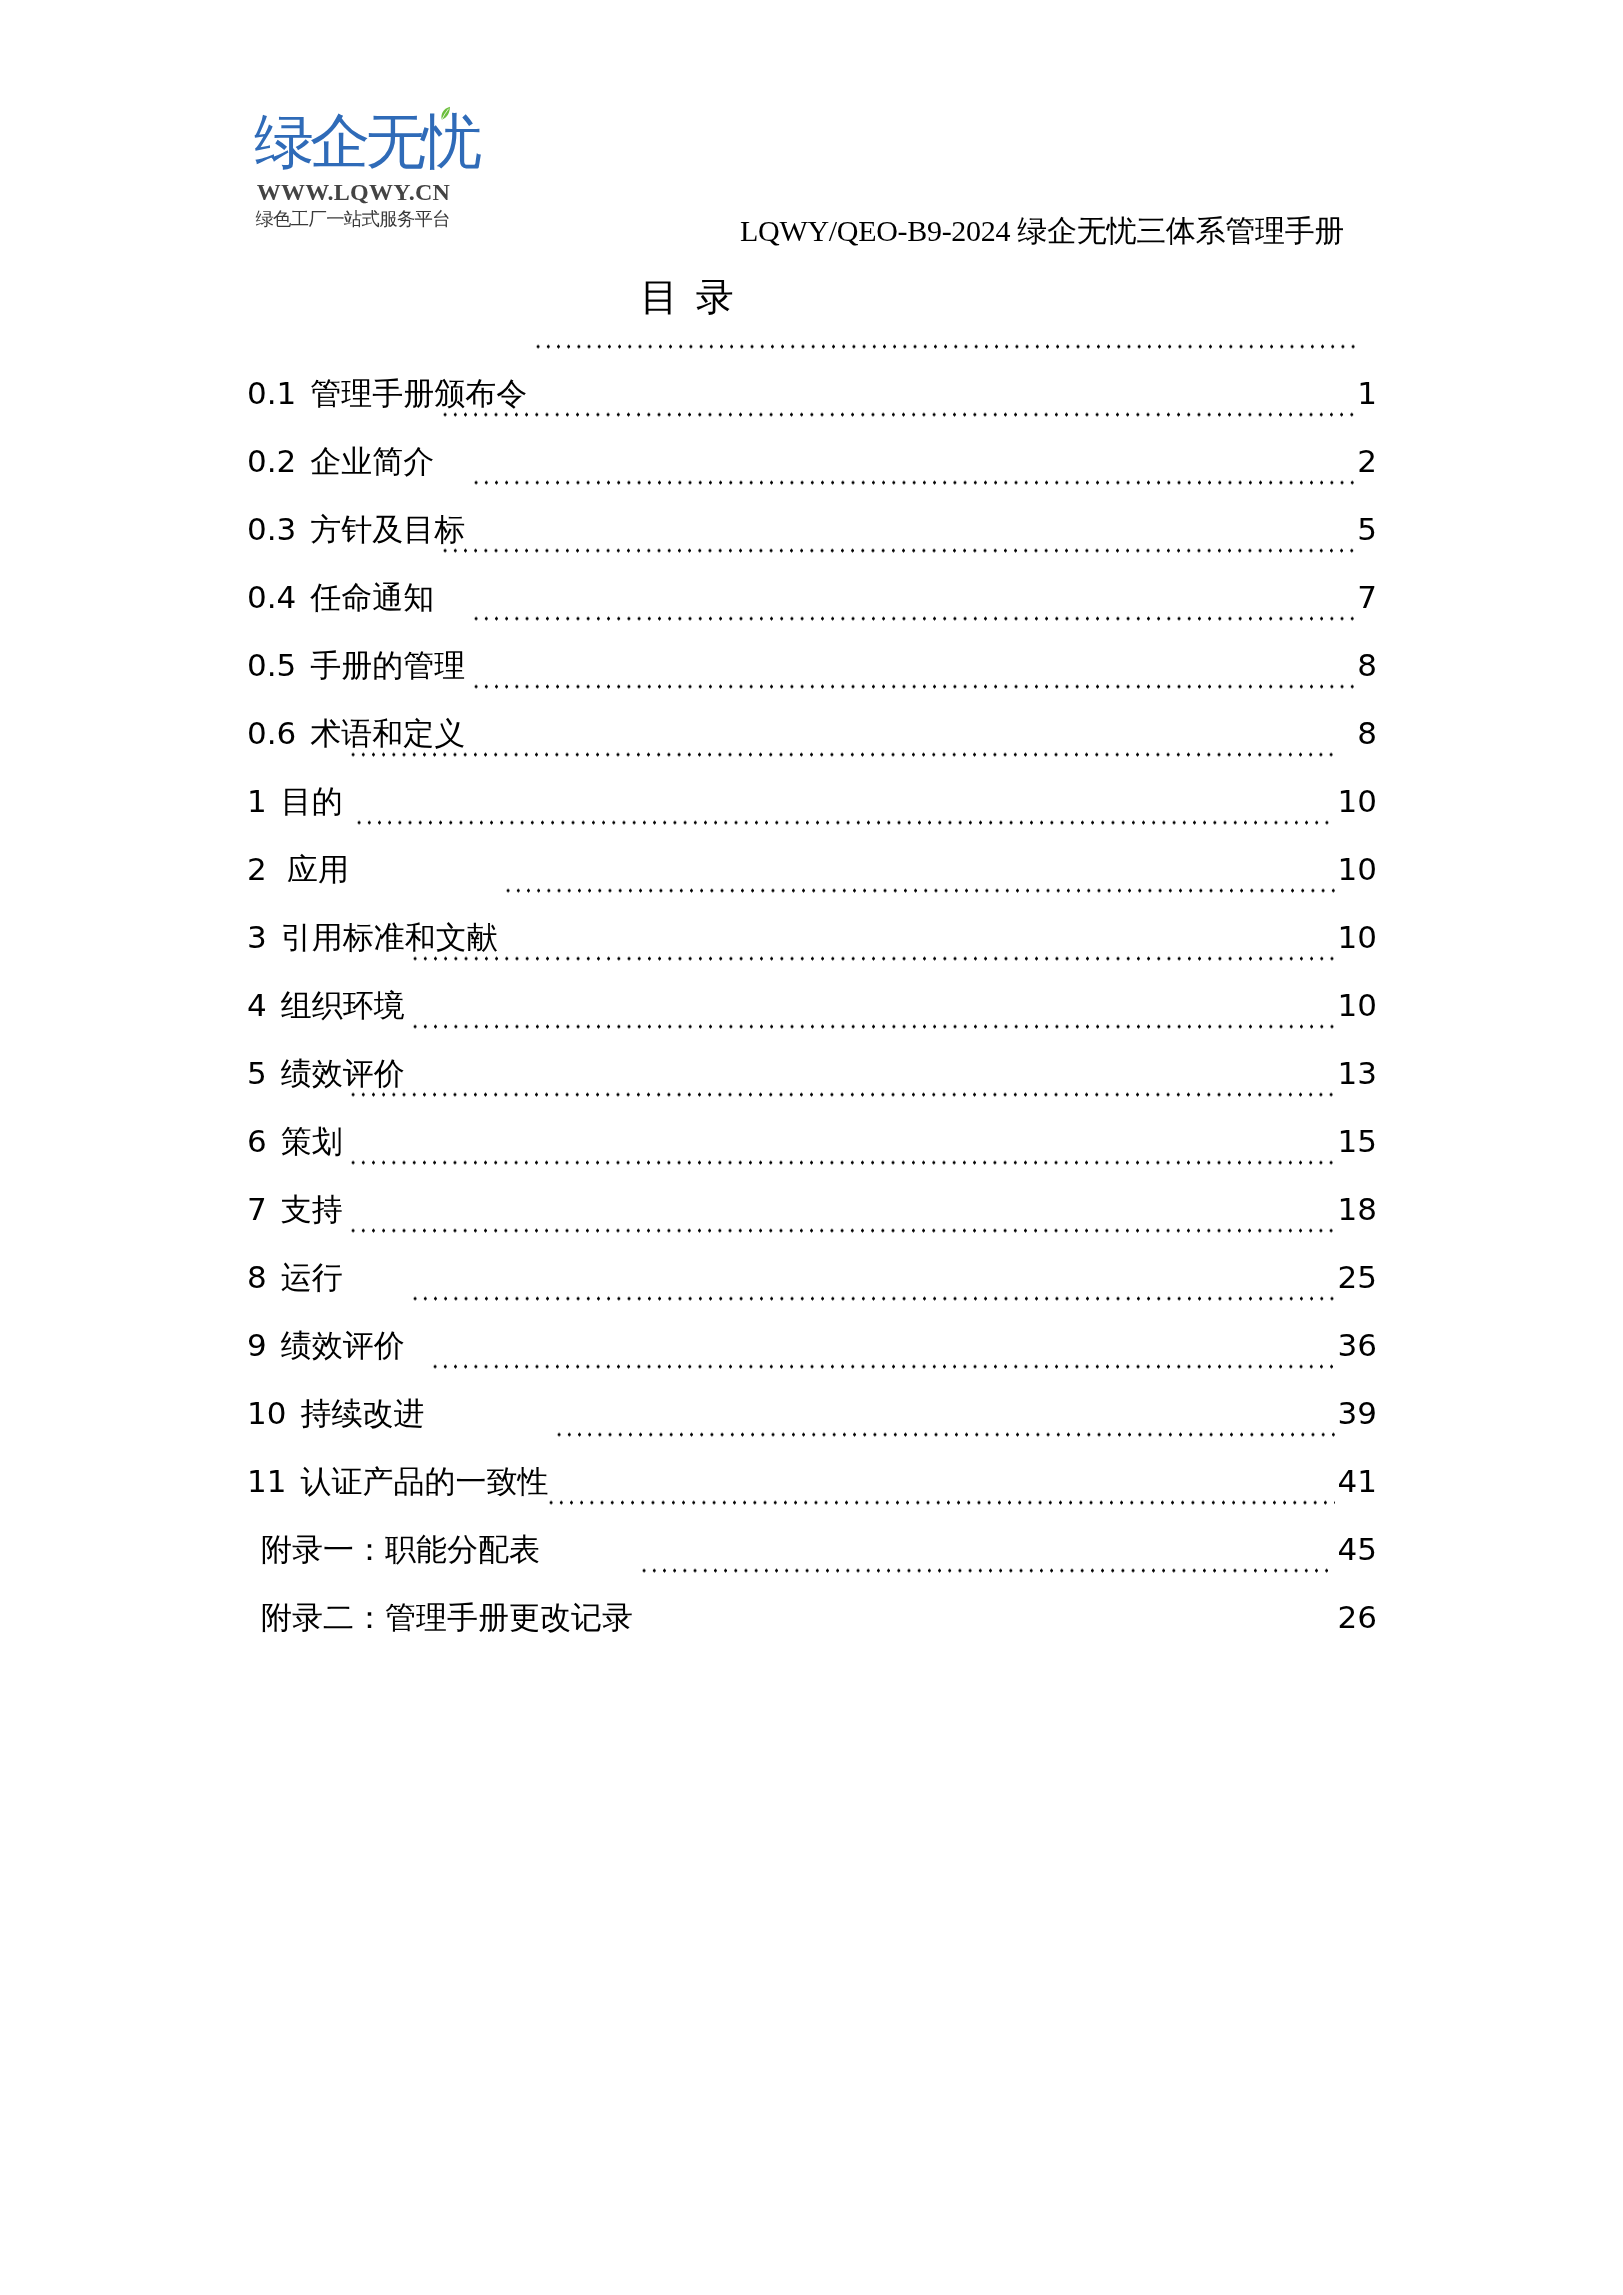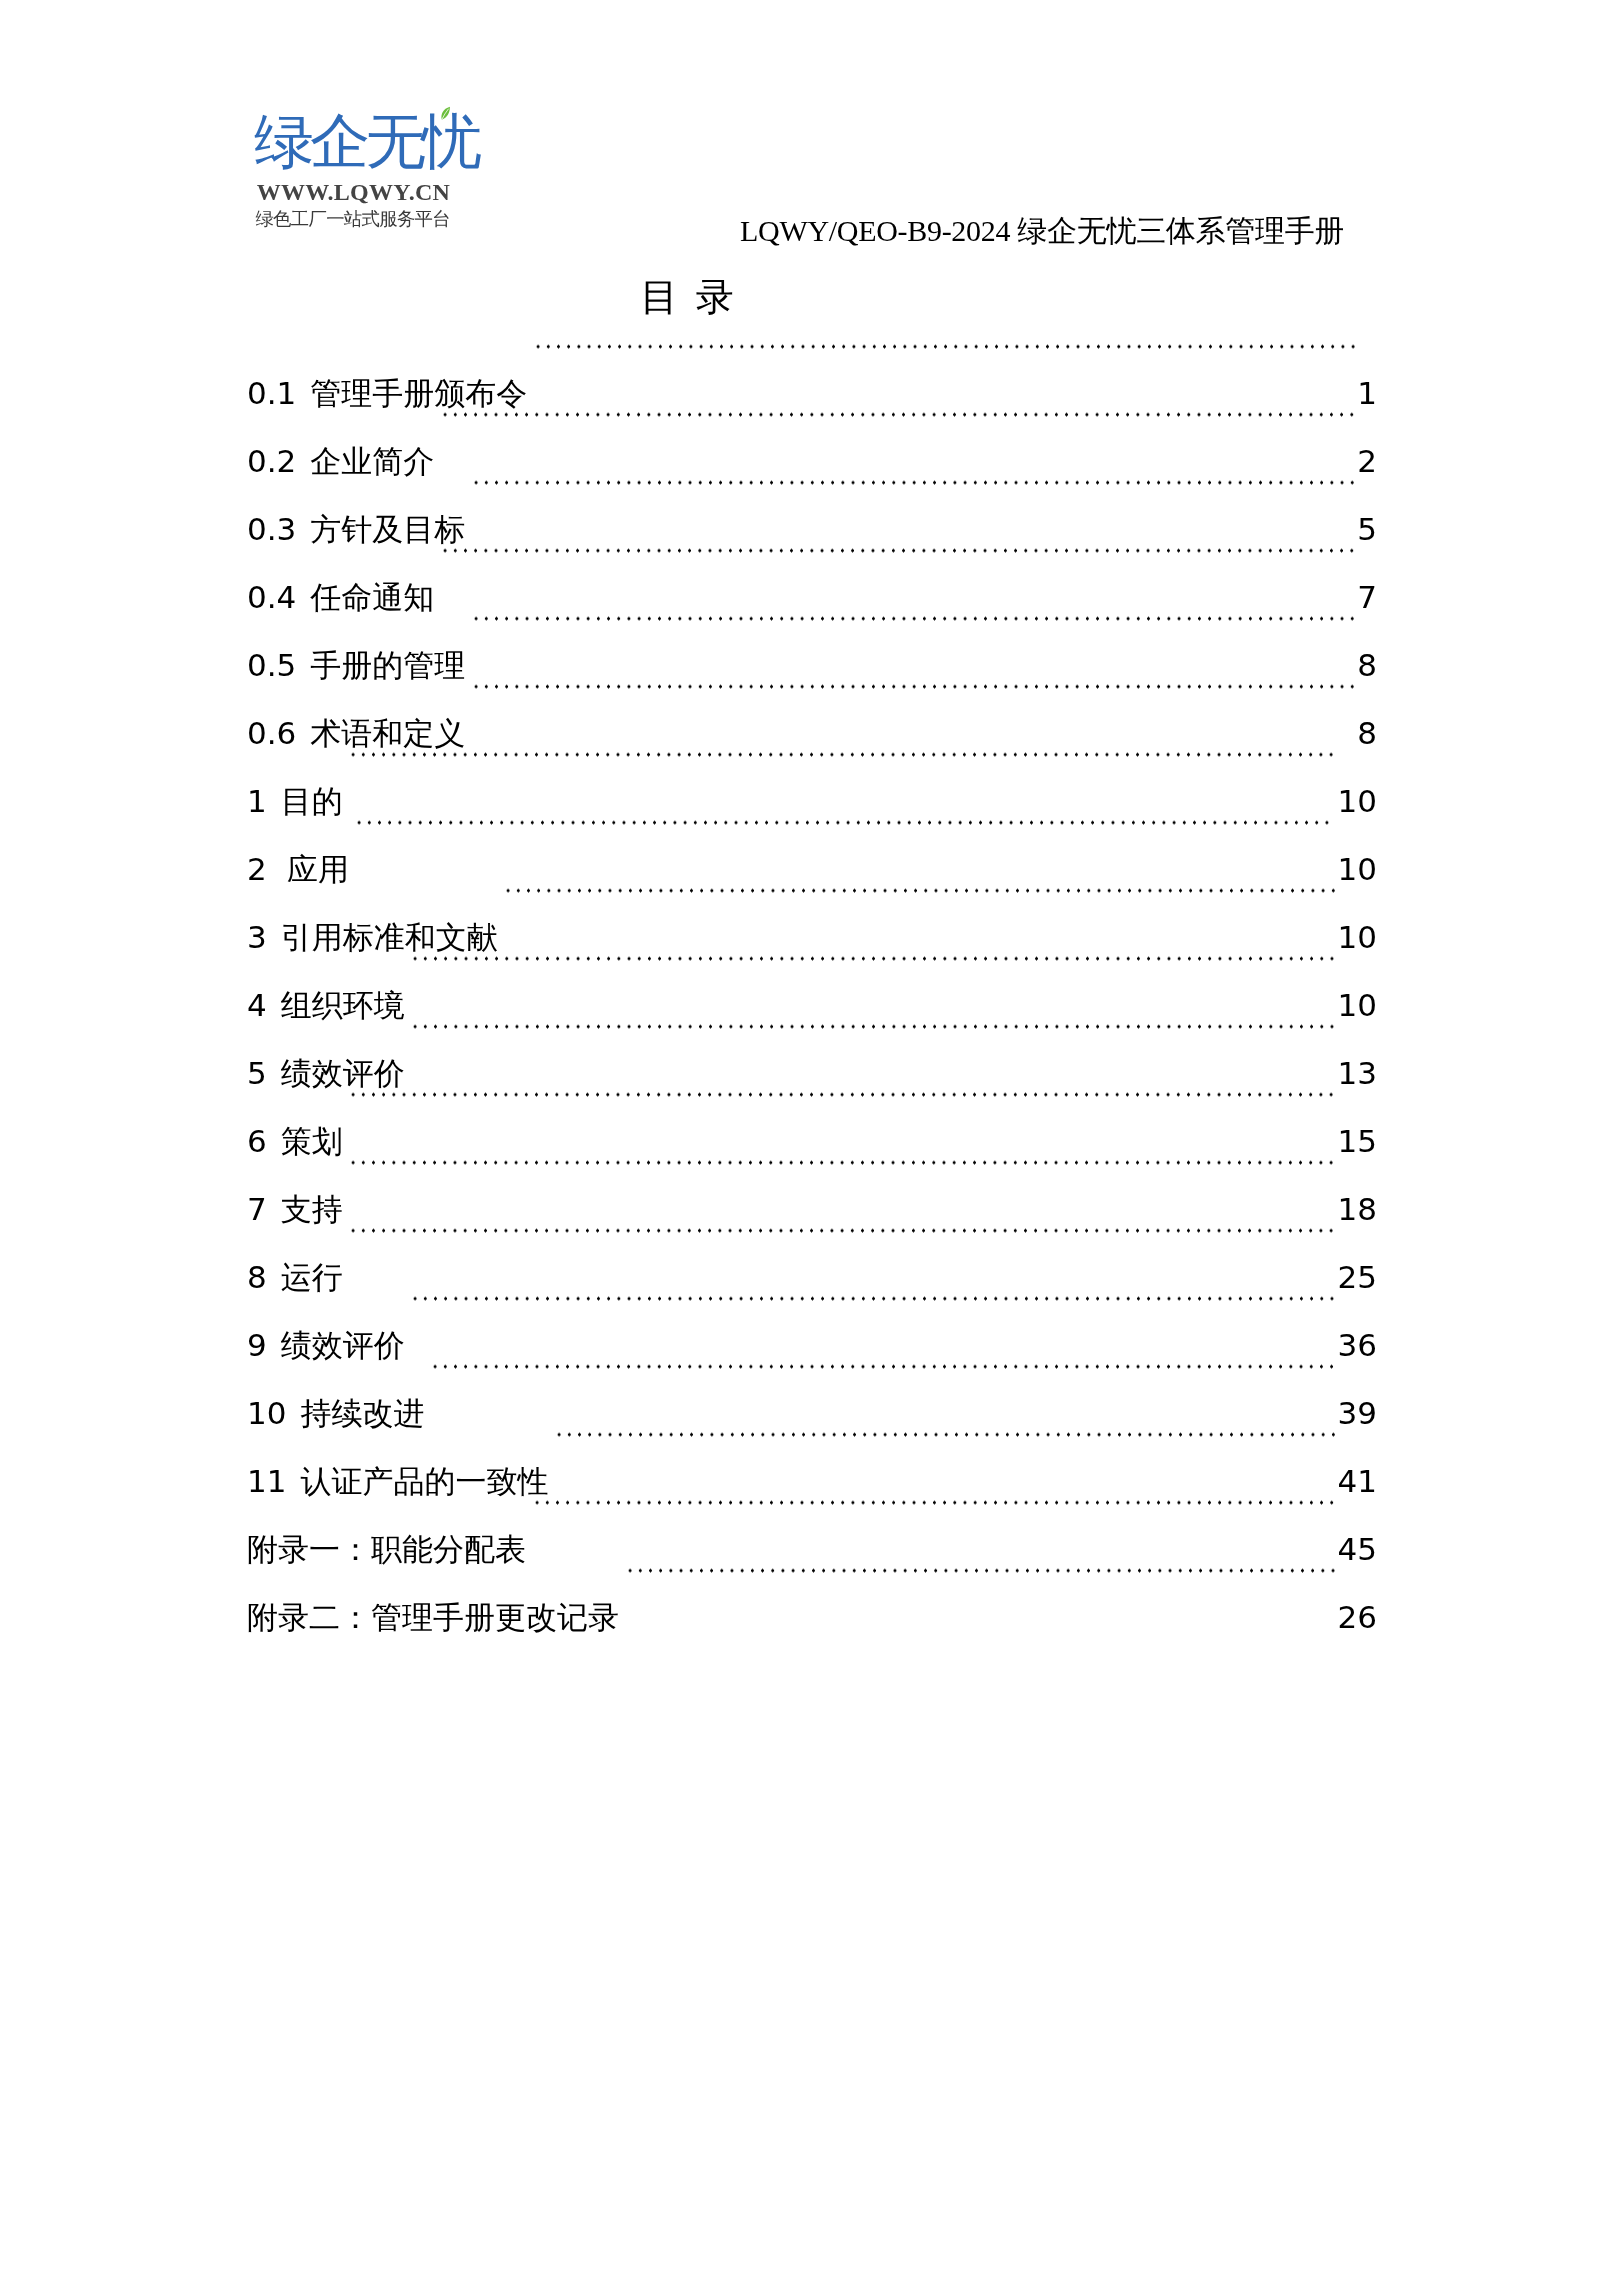--- a/index.html
+++ b/index.html
@@ -117,20 +117,21 @@
       white-space: nowrap;
     }
     .toc-num {
       font-family: "DejaVu Sans", sans-serif;
       flex: 0 0 auto;
     }
     .toc-label {
       font-family: "DejaVu Sans", sans-serif;
       flex: 0 0 auto;
       letter-spacing: 0px;
+      margin-left: 14px;
     }
     .toc-leader {
       flex: 1 1 auto;
       margin: 0 2.7px 0 5.5px;
       height: 4.1px;
       align-self: baseline;
       position: relative;
       top: 0;
       background-image: radial-gradient(circle, #000 0 1.5px, transparent 1.8px);
       background-size: 10.2px 4.1px;

